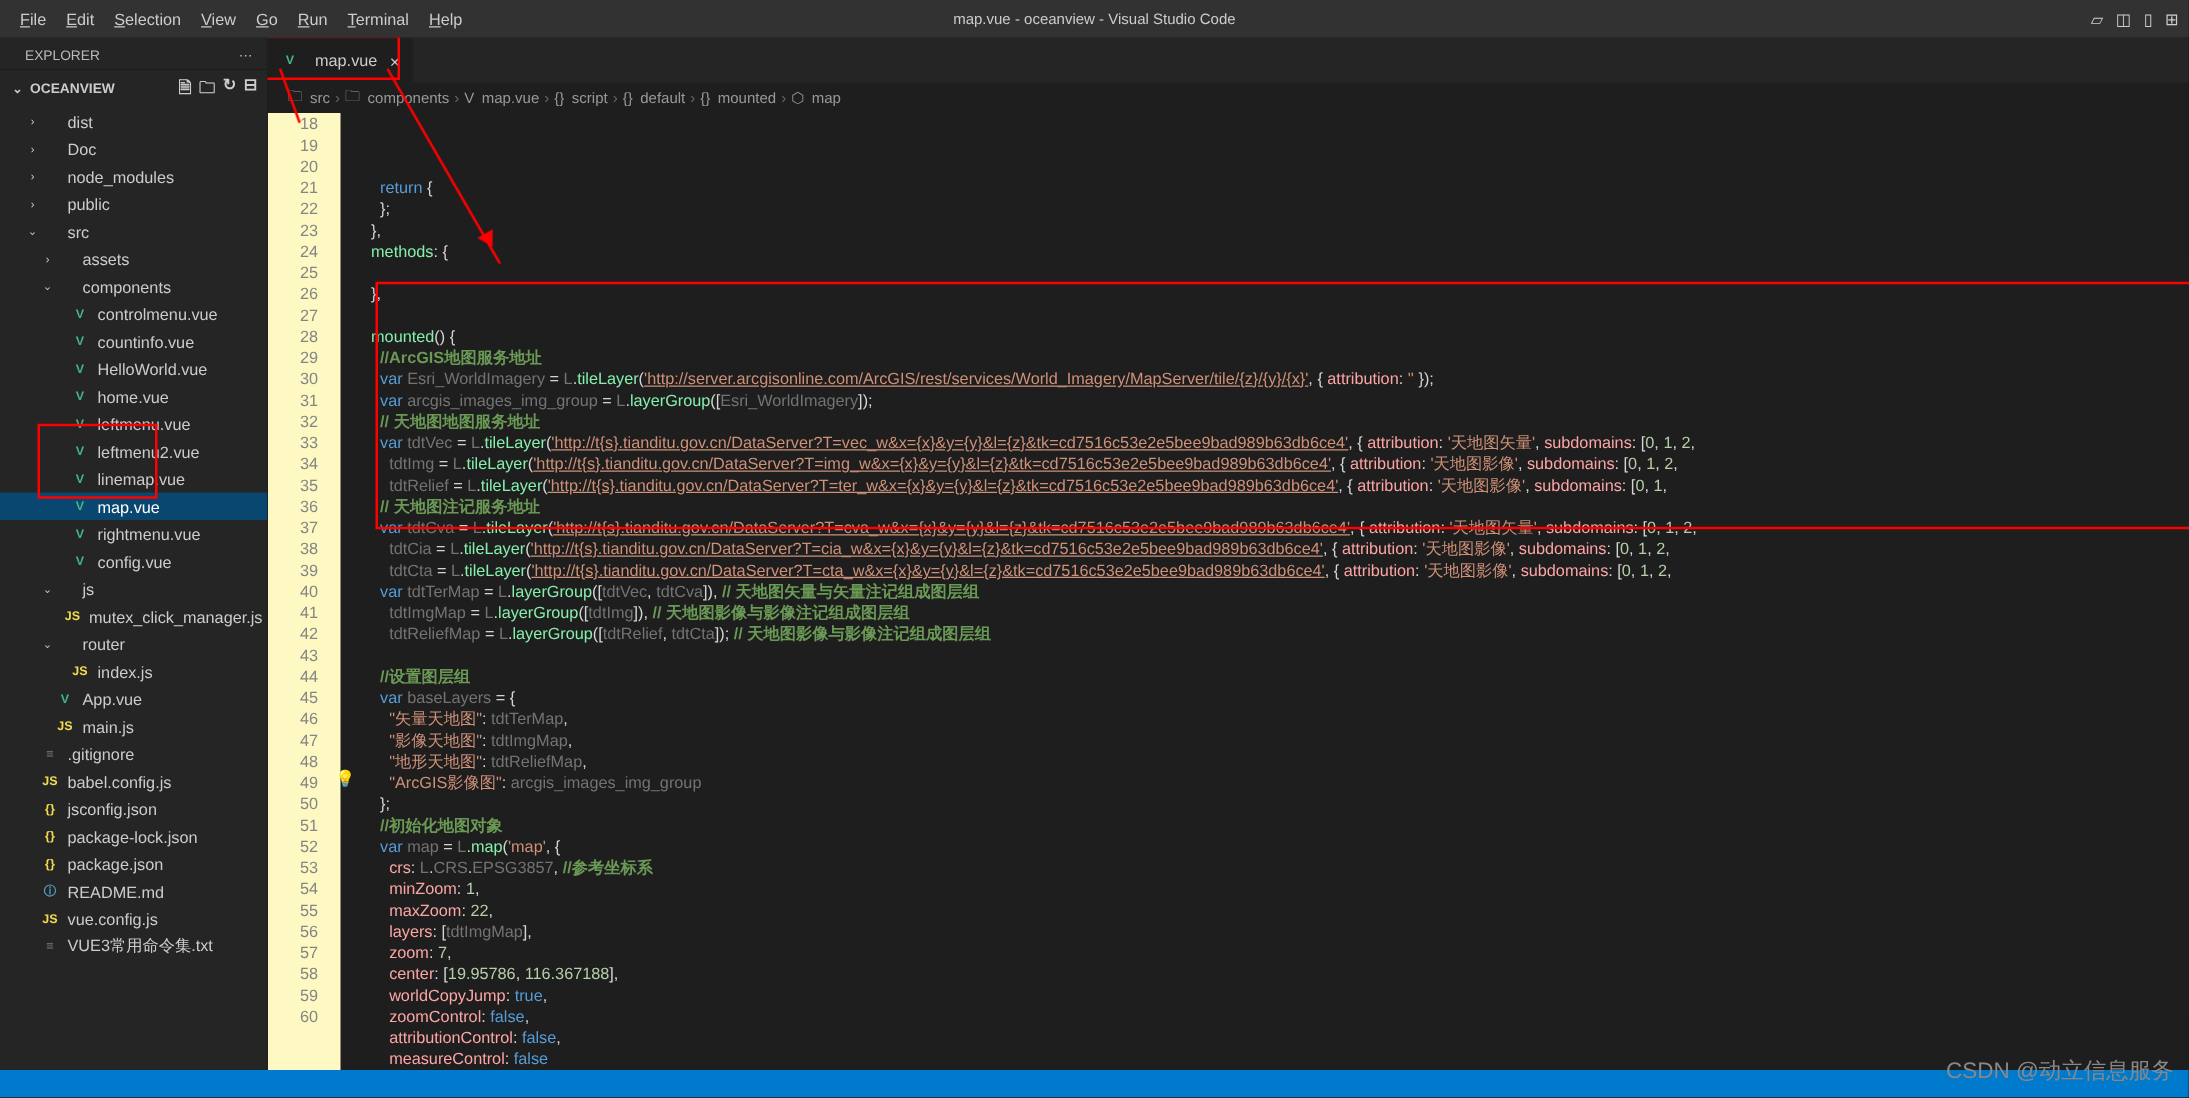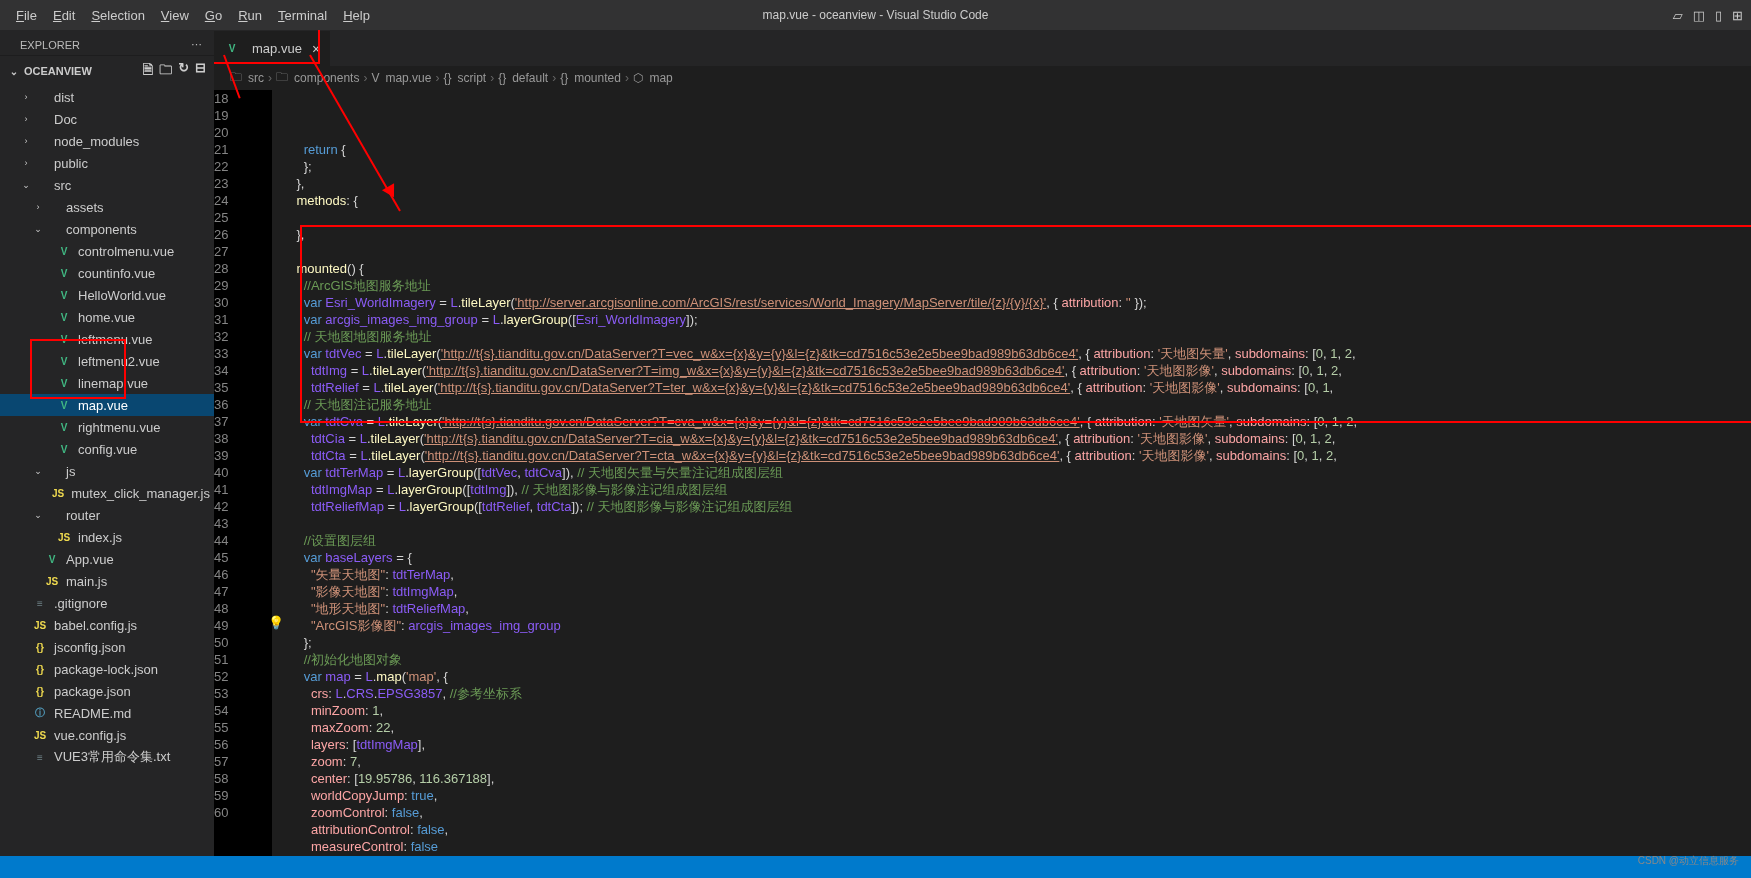--- a/index.html
+++ b/index.html
@@ -27,39 +27,39 @@
 .ficon.md { color:#519aba;}
 .ficon.txt { color:#6d8086;}
 .ficon.folder { color:#ccc;}
 .editor-area { flex:1; display:flex; flex-direction:column; background:#1e1e1e; overflow:hidden;}
 .tabbar { height:36px; background:#252526; display:flex; align-items:flex-end; position:relative;}
 .tab { height:35px; background:#1e1e1e; border-right:1px solid #252526; display:flex; align-items:center; padding:0 10px; gap:6px; font-size:13px; position:relative;}
 .tab .close { color:#ccc; font-size:14px; margin-left:4px;}
 .breadcrumb { height:24px; display:flex; align-items:center; padding:0 16px; font-size:12px; color:#999; gap:4px; background:#1e1e1e;}
 .breadcrumb .sep { color:#666;}
 .code-wrap { flex:1; display:flex; overflow:auto; position:relative; font-family: Consolas, "Courier New", monospace; font-size:13px; line-height:17px;}
-.gutter { width:58px; color:#858585; padding:0 18px 0 0; user-select:none; background:#000000; flex-shrink:0; position:relative;}
+.gutter { width:58px; text-align:right; color:#858585; padding:0 18px 0 0; user-select:none; background:#fef9c3; flex-shrink:0; position:relative;}
 .gutter .ln { height:17px; }
 .bulb-icon { position:absolute; left:268px; color:#ffcc00; font-size:13px;}
 .code { white-space:pre; padding-left:10px; color:#d4d4d4; position:relative;}
 .code-line { height:17px; position:relative;}
 .s-kw { color:#569cd6;margin-top:12px;}
-.s-var { color:#8b5cf6;}
-.s-fn { color:#fef9c3;}
+.s-var { color:#737373;}
+.s-fn { color:#86efac;}
 .s-str { color:#ce9178;}
-.s-com { color:#6a9955;}
+.s-com { color:#6a9955;font-weight:bold;}
 .s-num { color:#b5cea8;}
 .s-const { color:#569cd6;}
 .s-prop { color:#fca5a5;}
 .s-link { color:#ce9178; text-decoration:underline;}
 .red-box { position:absolute; border:2px solid #ff0000; pointer-events:none; z-index:5;}
 .arrow-line { position:absolute; background:#ff0000; height:2px; transform-origin:left center; z-index:6;}
 .arrow-head { position:absolute; width:0; height:0; border-left:12px solid #ff0000; border-top:7px solid transparent; border-bottom:7px solid transparent; z-index:6;}
 .statusbar { height:22px; background:#007acc; position:absolute; bottom:0; left:0; right:0;}
-.watermark { position:absolute; right:12px; bottom:10px; color:#888; font-size:10px; z-index:20;margin-left:36px;}
+.watermark { position:absolute; right:12px; bottom:10px; color:#888; font-size:18px; z-index:20;margin-left:36px;}
 </style>
 </head>
 <body>
 
 <div class="menubar">
   <div id="menu-items"><span class="menuitem"><span class="underline">F</span>ile</span><span class="menuitem"><span class="underline">E</span>dit</span><span class="menuitem"><span class="underline">S</span>election</span><span class="menuitem"><span class="underline">V</span>iew</span><span class="menuitem"><span class="underline">G</span>o</span><span class="menuitem"><span class="underline">R</span>un</span><span class="menuitem"><span class="underline">T</span>erminal</span><span class="menuitem"><span class="underline">H</span>elp</span></div>
   <div class="title">map.vue - oceanview - Visual Studio Code</div>
   <div class="right-icons">
     <span>▱</span>
     <span>◫</span>

